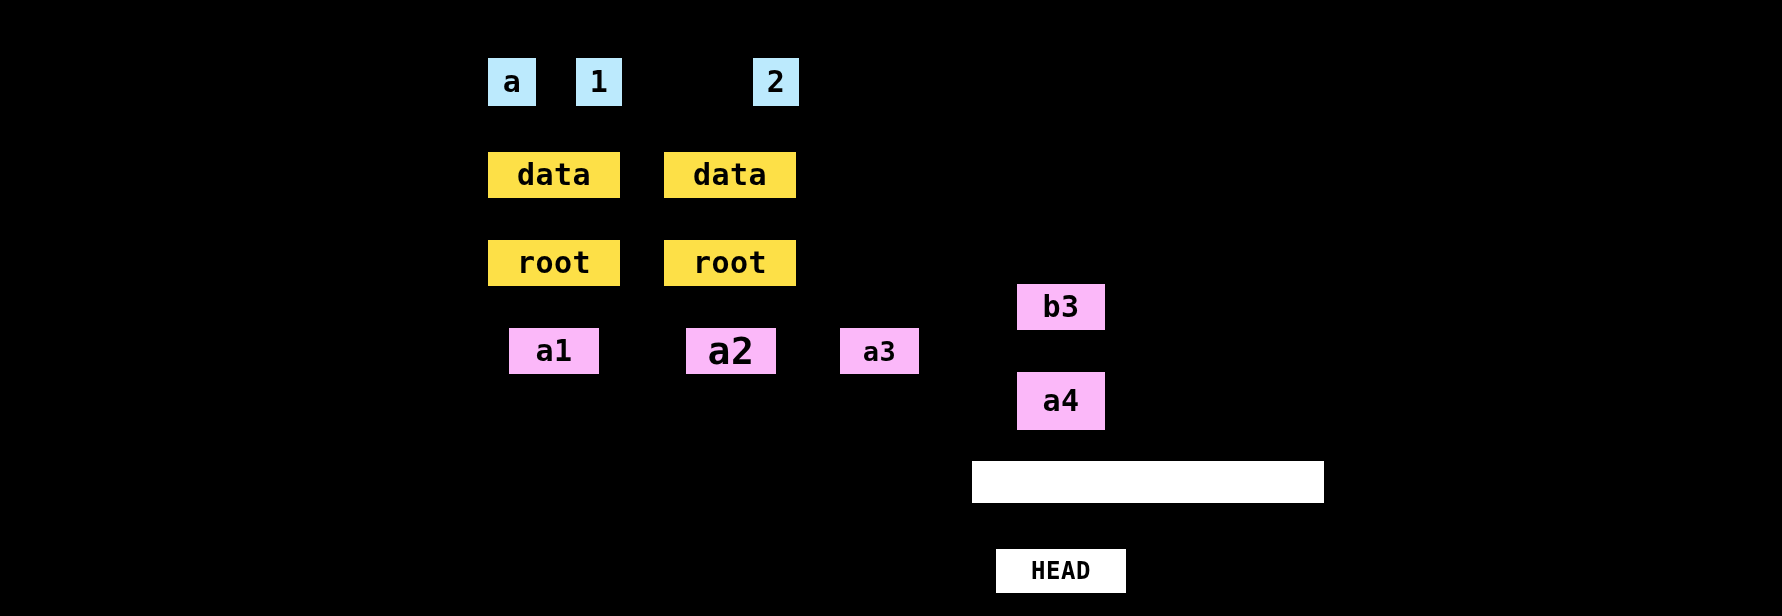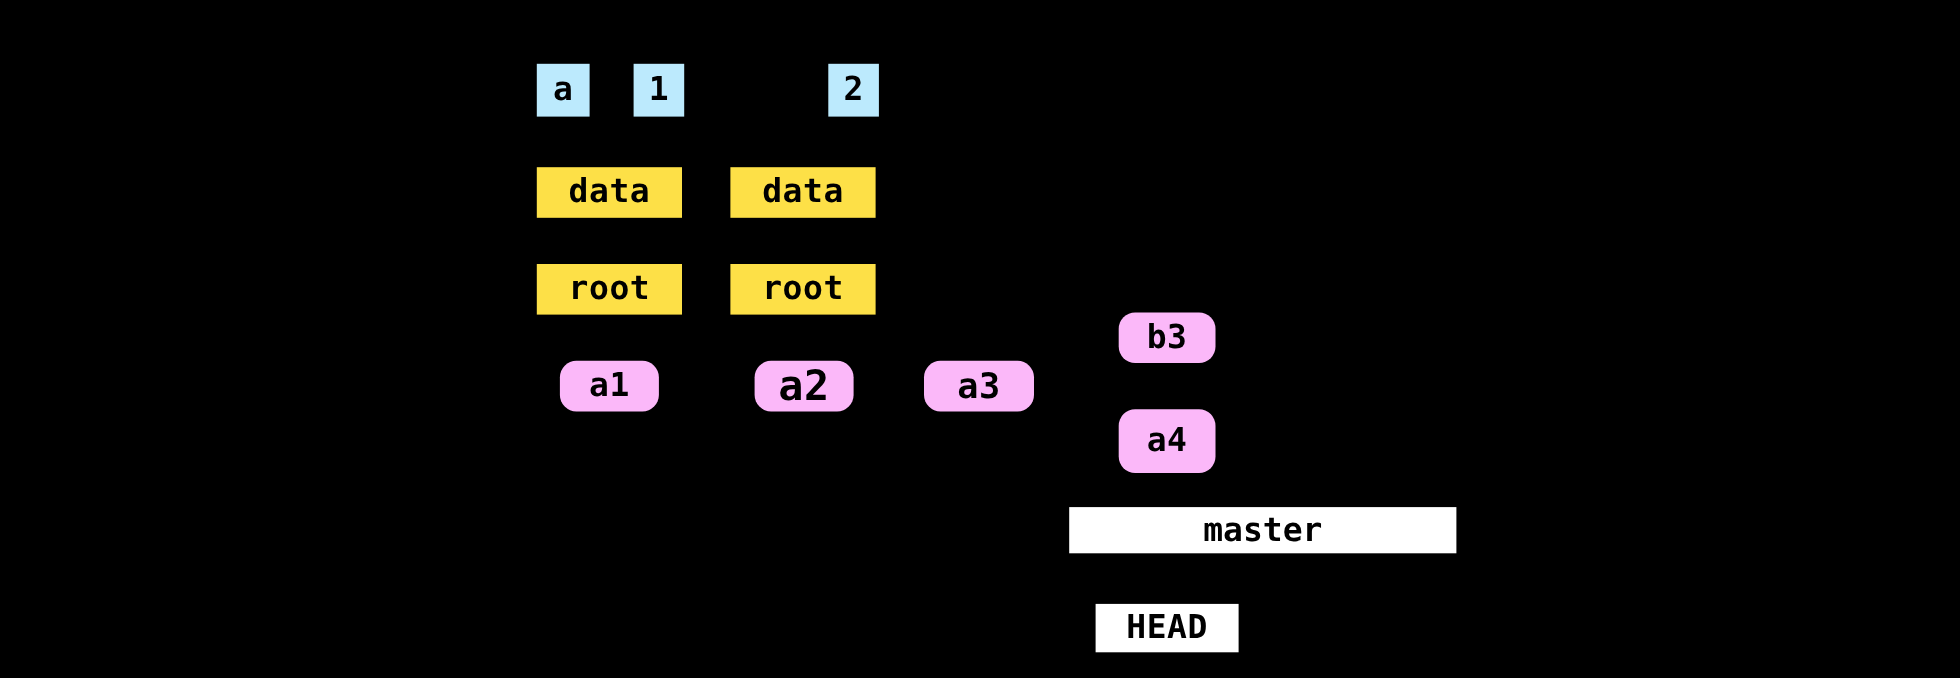--- a/index.html
+++ b/index.html
@@ -24,21 +24,21 @@
     justify-content: center;
     color: #000000;
     font-weight: bold;
     letter-spacing: 0.5px;
     line-height: 1;
     white-space: pre;
     user-select: none;
   }
   .node.blue   { background: #bceafd; }
   .node.green  { background: #fde047; }
-  .node.pink   { background: #fbb8f9; border-radius: 15px; }
+  .node.pink   { background: #fbb8f9; }
   .node.white  { background: #ffffff; }
 
   .refbox {
     position: absolute;
     box-sizing: border-box;
     background: #ffffff;
     color: #000000;
     display: flex;
     align-items: center;
     justify-content: space-around;
@@ -97,22 +97,22 @@
   <div id="node-layer">
       <div class="node blue" style="left: 488px; top: 58px; width: 48px; height: 48px; font-size: 30px;">a</div>
       <div class="node blue" style="left: 576px; top: 58px; width: 46px; height: 48px; font-size: 30px;">1</div>
       <div class="node blue" style="left: 753px; top: 58px; width: 46px; height: 48px; font-size: 30px;">2</div>
       <div class="node green" style="left: 488px; top: 152px; width: 132px; height: 46px; font-size: 30px;">data</div>
       <div class="node green" style="left: 664px; top: 152px; width: 132px; height: 46px; font-size: 30px;">data</div>
       <div class="node green" style="left: 488px; top: 240px; width: 132px; height: 46px; font-size: 30px;">root</div>
       <div class="node green" style="left: 664px; top: 240px; width: 132px; height: 46px; font-size: 30px;">root</div>
       <div class="node pink" style="left: 509px; top: 328px; width: 90px; height: 46px; font-size: 30px;">a1</div>
       <div class="node pink" style="left: 686px; top: 328px; width: 90px; height: 46px; font-size: 38px;">a2</div>
-      <div class="node pink" style="left: 840px; top: 328px; width: 100px; height: 46px; font-size: 32px;">a3</div>
+      <div class="node pink" style="left: 840px; top: 328px; width: 79px; height: 46px; font-size: 27px;">a3</div>
       <div class="node pink" style="left: 1017px; top: 284px; width: 88px; height: 46px; font-size: 30px;">b3</div>
       <div class="node pink" style="left: 1017px; top: 372px; width: 88px; height: 58px; font-size: 30px;">a4</div>
     </div>
 
-  <div class="refbox" id="ref-table-el" style="left: 972px; top: 461px; width: 352px; height: 42px; font-size: 30px;"><div class="refcell">master</div></div>
+  <div class="refbox" id="ref-table-el" style="left: 972px; top: 461px; width: 352px; height: 42px; font-size: 30px;"></div>
 
-  <div class="node white" id="head-box-el" style="left: 996px; top: 549px; width: 130px; height: 44px; font-size: 30px;">HEAD</div>
+  <div class="node white" id="head-box-el" style="left: 996px; top: 549px; width: 130px; height: 44px; font-size: 24px;">HEAD</div>
 
 </div>
 
 </body></html>

